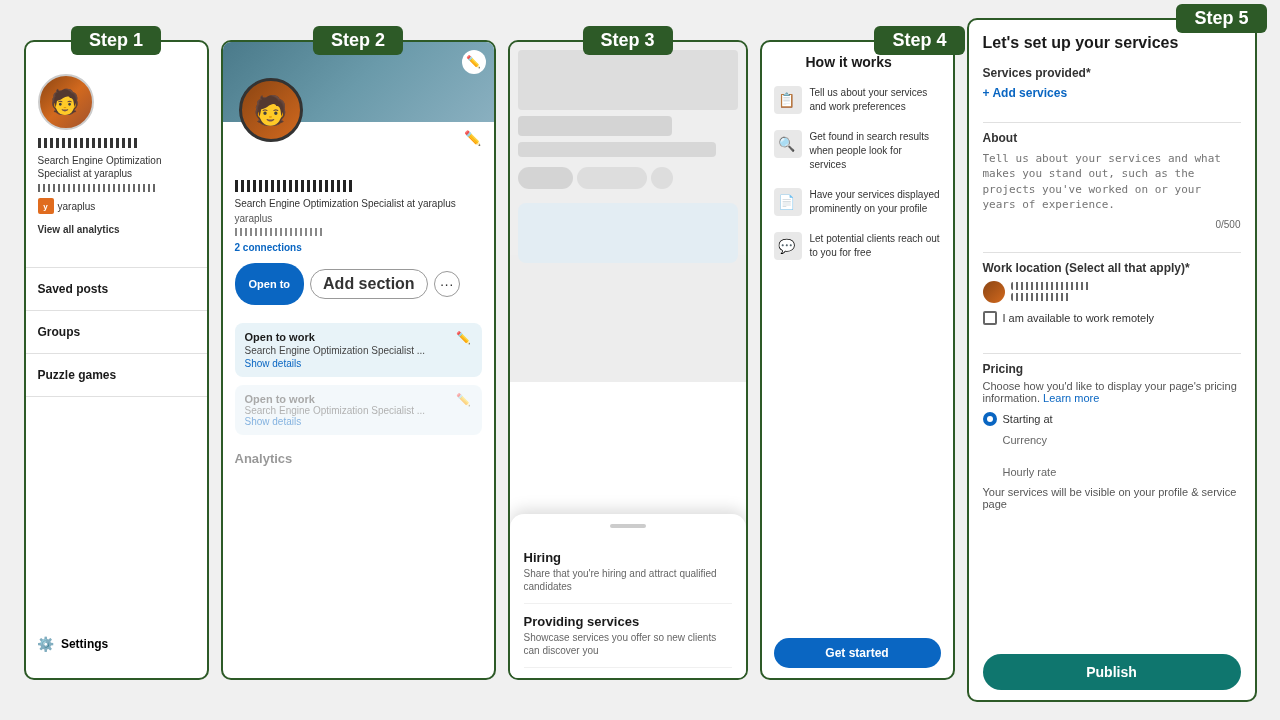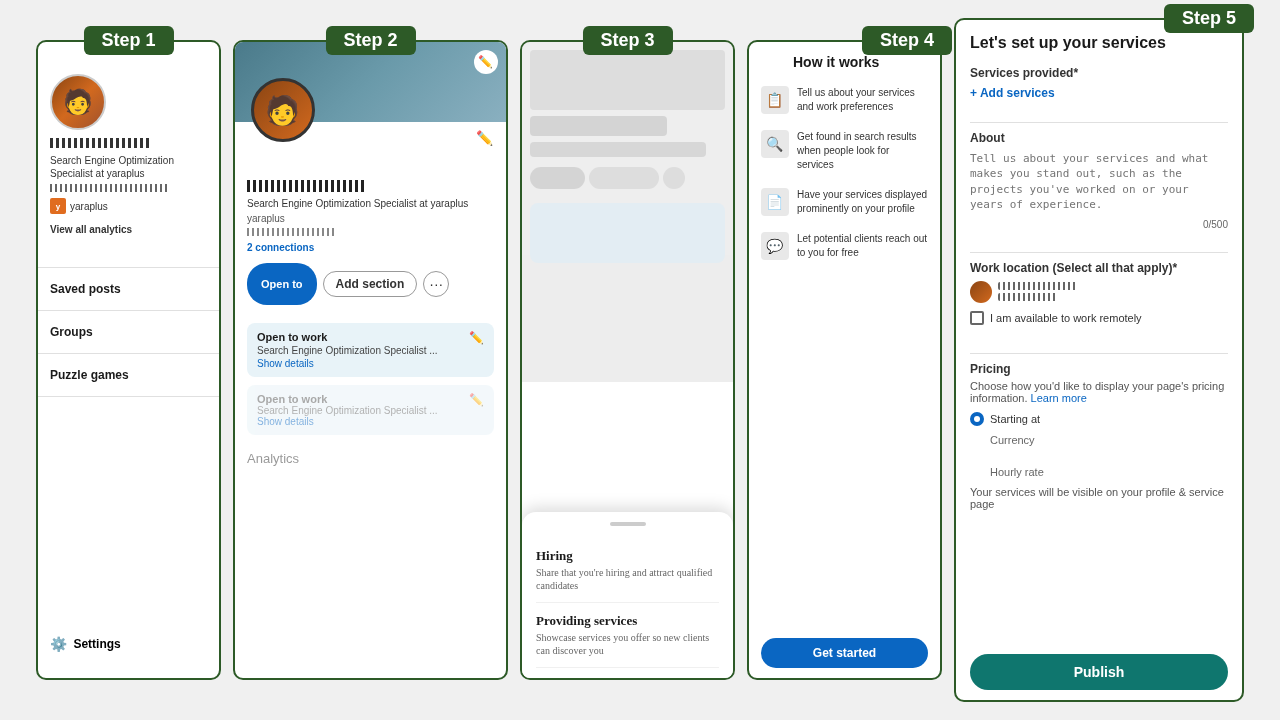--- a/index.html
+++ b/index.html
@@ -264,21 +264,21 @@
       font-weight: 600;
       cursor: pointer;
     }
 
     .btn-add-section {
       background: white;
       color: #333;
       border: 1.5px solid #999;
       border-radius: 20px;
       padding: 5px 12px;
-      font-size: 12px;
+      font-size: 16px;
       font-weight: 600;
       cursor: pointer;
     }
 
     .btn-more {
       background: white;
       color: #333;
       border: 1.5px solid #999;
       border-radius: 50%;
       width: 26px;
@@ -319,35 +319,34 @@
       cursor: pointer;
     }
 
     .otw-pencil {
       color: #666;
       font-size: 12px;
     }
 
     .analytics-header {
       font-size: 13px;
-      font-weight: normal;
+      font-weight: bold;
       color: #333;
       margin-bottom: 4px;
     }
 
     
     .step3-card {
-      width: 215px;
+      width: 240px;
       height: 640px;
       background: white;
       border-radius: 10px;
       border: 2px solid #2d5a27;
       overflow: hidden;
       position: relative;
-      font-family: Liberation Serif, serif;
     }
 
     .modal-bottom {
       position: absolute;
       bottom: 0;
       left: 0;
       right: 0;
       background: white;
       border-radius: 14px 14px 0 0;
       padding: 10px 14px;

